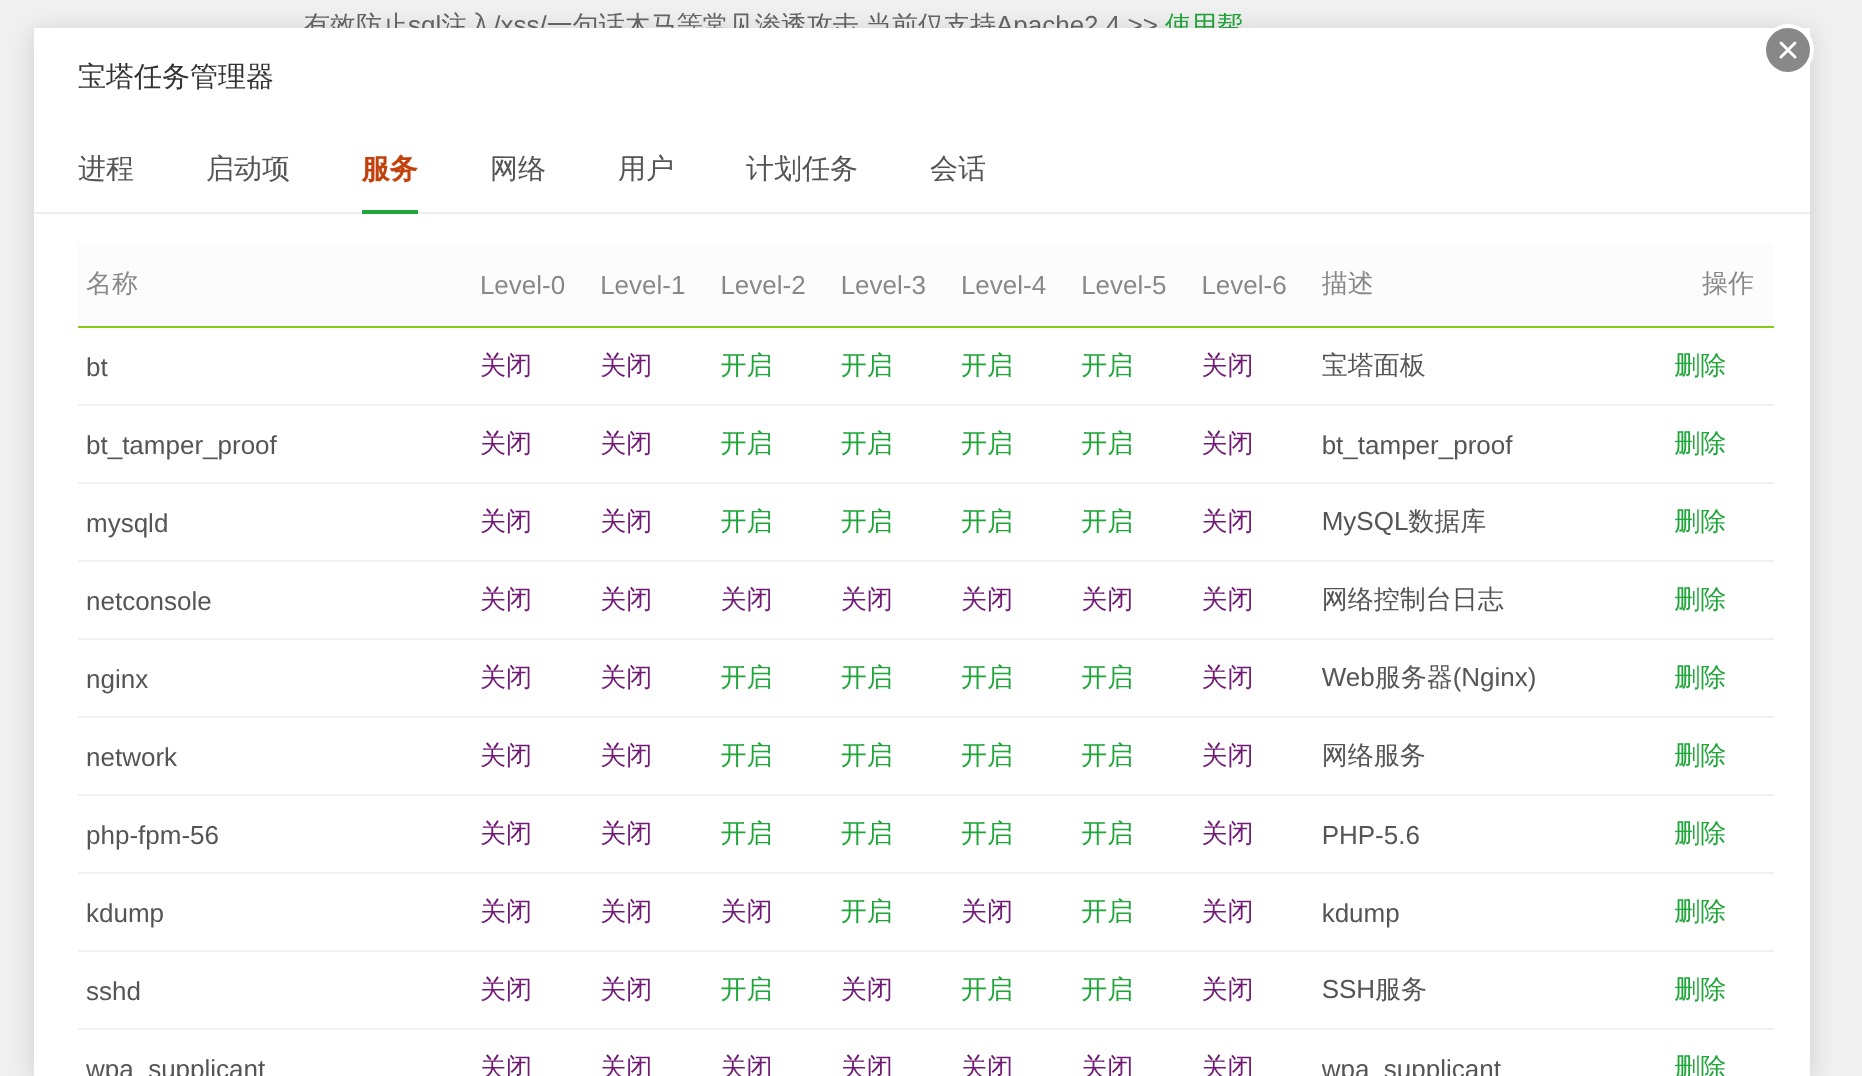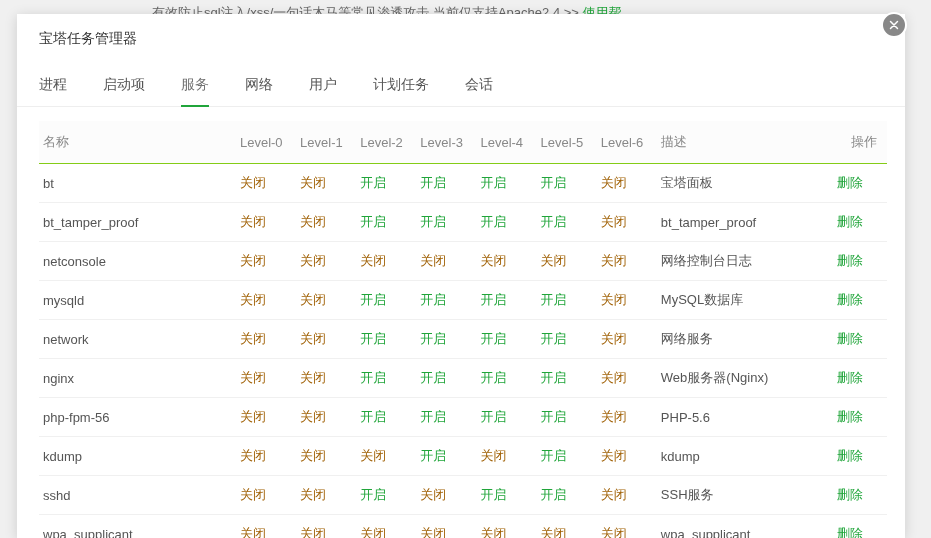--- a/index.html
+++ b/index.html
@@ -65,22 +65,22 @@
     }
     .tab {
       padding: 10px 0 12px 0;
       margin-right: 36px;
       font-size: 14px;
       color: #555;
       cursor: pointer;
       position: relative;
     }
     .tab.active {
-      color: #737373;
-      font-weight: 400;
+      color: #c2410c;
+      font-weight: 700;
     }
     .tab.active::after {
       content: '';
       position: absolute;
       left: 0; right: 0; bottom: -1px;
       height: 2px;
       background: #20a53a;
     }
     .table-wrap {
       margin: 14px 18px 0 22px;
@@ -116,21 +116,21 @@
       color: #555;
       white-space: nowrap;
       overflow: hidden;
       text-overflow: ellipsis;
     }
     .col-name { width: 190px; }
     .col-level { width: 58px; }
     .col-desc { width: 170px; }
     .col-op { width: 52px; text-align: right; padding-right: 10px; }
     .st-on { color: #20a53a; cursor: pointer; }
-    .st-off { color: #a16207; cursor: pointer; }
+    .st-off { color: #701a75; cursor: pointer; }
     .op-del { color: #20a53a; cursor: pointer; text-align: left; }
     thead th.col-op { text-align: right; padding-right: 10px; }
   </style>
 </head>
 <body>
 
 <div class="backdrop-text">
   <span>有效防止sql注入/xss/一句话木马等常见渗透攻击 当前仅支持Apache2.4 &gt;&gt; </span><span class="green">使用帮</span>
 </div>
 
@@ -189,65 +189,65 @@
               <td class="col-level st-off">关闭</td>
               <td class="col-level st-on">开启</td>
               <td class="col-level st-on">开启</td>
               <td class="col-level st-on">开启</td>
               <td class="col-level st-on">开启</td>
               <td class="col-level st-off">关闭</td>
               <td class="col-desc">bt_tamper_proof</td>
               <td class="col-op op-del">删除</td>
             </tr>
             <tr>
+              <td class="col-name">mysqld</td>
+              <td class="col-level st-off">关闭</td>
+              <td class="col-level st-off">关闭</td>
+              <td class="col-level st-on">开启</td>
+              <td class="col-level st-on">开启</td>
+              <td class="col-level st-on">开启</td>
+              <td class="col-level st-on">开启</td>
+              <td class="col-level st-off">关闭</td>
+              <td class="col-desc">MySQL数据库</td>
+              <td class="col-op op-del">删除</td>
+            </tr>
+            <tr>
               <td class="col-name">netconsole</td>
               <td class="col-level st-off">关闭</td>
               <td class="col-level st-off">关闭</td>
               <td class="col-level st-off">关闭</td>
               <td class="col-level st-off">关闭</td>
               <td class="col-level st-off">关闭</td>
               <td class="col-level st-off">关闭</td>
               <td class="col-level st-off">关闭</td>
               <td class="col-desc">网络控制台日志</td>
               <td class="col-op op-del">删除</td>
             </tr>
             <tr>
-              <td class="col-name">mysqld</td>
-              <td class="col-level st-off">关闭</td>
-              <td class="col-level st-off">关闭</td>
-              <td class="col-level st-on">开启</td>
-              <td class="col-level st-on">开启</td>
-              <td class="col-level st-on">开启</td>
-              <td class="col-level st-on">开启</td>
-              <td class="col-level st-off">关闭</td>
-              <td class="col-desc">MySQL数据库</td>
+              <td class="col-name">nginx</td>
+              <td class="col-level st-off">关闭</td>
+              <td class="col-level st-off">关闭</td>
+              <td class="col-level st-on">开启</td>
+              <td class="col-level st-on">开启</td>
+              <td class="col-level st-on">开启</td>
+              <td class="col-level st-on">开启</td>
+              <td class="col-level st-off">关闭</td>
+              <td class="col-desc">Web服务器(Nginx)</td>
               <td class="col-op op-del">删除</td>
             </tr>
             <tr>
               <td class="col-name">network</td>
               <td class="col-level st-off">关闭</td>
               <td class="col-level st-off">关闭</td>
               <td class="col-level st-on">开启</td>
               <td class="col-level st-on">开启</td>
               <td class="col-level st-on">开启</td>
               <td class="col-level st-on">开启</td>
               <td class="col-level st-off">关闭</td>
               <td class="col-desc">网络服务</td>
-              <td class="col-op op-del">删除</td>
-            </tr>
-            <tr>
-              <td class="col-name">nginx</td>
-              <td class="col-level st-off">关闭</td>
-              <td class="col-level st-off">关闭</td>
-              <td class="col-level st-on">开启</td>
-              <td class="col-level st-on">开启</td>
-              <td class="col-level st-on">开启</td>
-              <td class="col-level st-on">开启</td>
-              <td class="col-level st-off">关闭</td>
-              <td class="col-desc">Web服务器(Nginx)</td>
               <td class="col-op op-del">删除</td>
             </tr>
             <tr>
               <td class="col-name">php-fpm-56</td>
               <td class="col-level st-off">关闭</td>
               <td class="col-level st-off">关闭</td>
               <td class="col-level st-on">开启</td>
               <td class="col-level st-on">开启</td>
               <td class="col-level st-on">开启</td>
               <td class="col-level st-on">开启</td>

